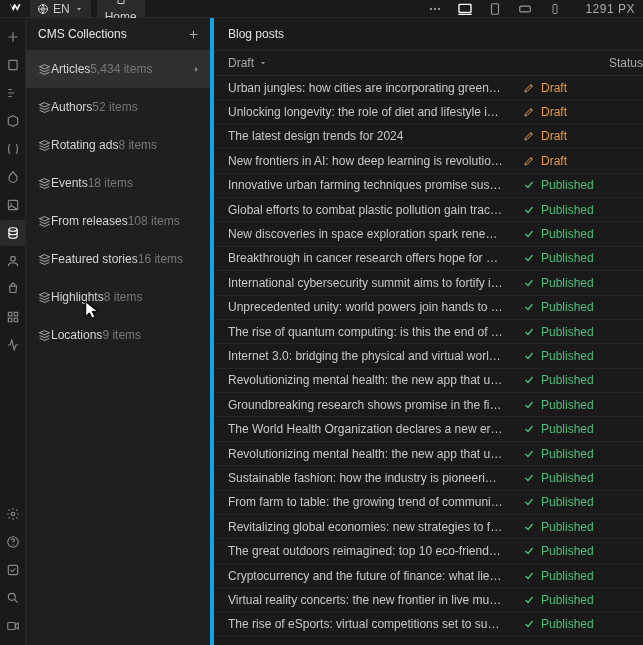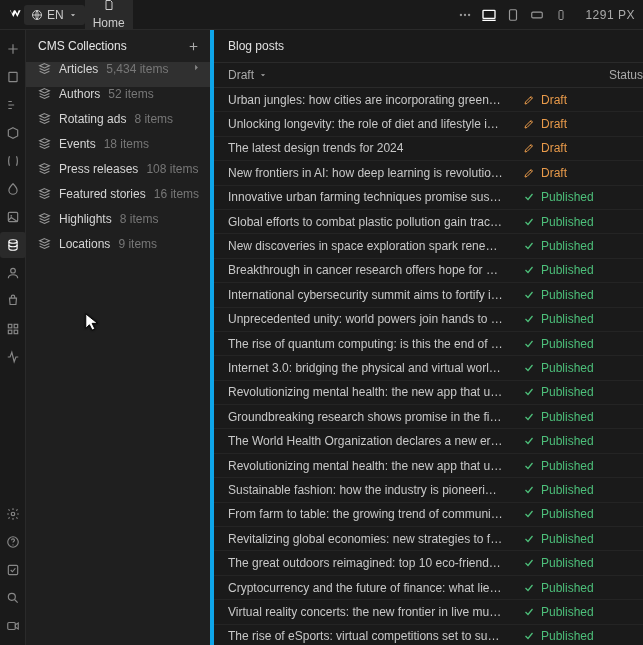--- a/index.html
+++ b/index.html
@@ -7,27 +7,27 @@
     width: 643px; height: 645px;
     background: #1a1a1a;
     color: #bbbbbb;
     font-family: -apple-system, BlinkMacSystemFont, "Segoe UI", Arial, sans-serif;
     font-size: 12px;
     overflow: hidden;
     display: flex;
     flex-direction: column;
   }
   .topbar {
-    height: 30px;
+    height: 18px;
     background: #1a1a1a;
     border-bottom: 1px solid #2a2a2a;
     display: flex;
     align-items: center;
     padding: 0 8px;
-    gap: 0;
+    gap: 6px;
   }
   .lang-selector {
     display: flex; align-items: center; gap: 4px;
     background: #2a2a2a; border-radius: 3px;
     padding: 3px 7px;
     color: #ccc;
   }
   .breadcrumb {
     display: flex; align-items: center; gap: 5px;
     background: #2a2a2a; border-radius: 3px;
@@ -72,24 +72,24 @@
     height:32px;
     display:flex;align-items:center;justify-content:space-between;
     padding:0 10px 0 12px;
     color:#e5e5e5;
     font-weight:500;
   }
   .collection-list {
     display:flex;flex-direction:column;
   }
   .collection-item {
-    height:25px;
-    display:flex;
+    height:38px;
+    display:flex;align-items:center;
     padding:0 8px 0 12px;
-    gap:8px;
+    gap:0;
     color:#ccc;
     position:relative;
   }
   .collection-item.active { background:#303030; }
   .collection-item .stack-icon { color:#999; flex-shrink:0; }
   .collection-item .col-name { color:#d5d5d5; }
   .collection-item .col-count { color:#777; }
   .collection-item .chev { margin-left:auto; color:#888; }
   .content {
     flex:1;
@@ -348,21 +348,21 @@
           </span>
           <span class="col-name">Events</span> 
           <span class="col-count">18 items</span>
         </div>
         <div class="collection-item">
           <span class="stack-icon">
             <svg width="13" height="13" viewBox="0 0 24 24">
               <path fill="none" stroke="currentColor" stroke-width="2" d="M12 3l9 4-9 4-9-4zM3 12l9 4 9-4M3 17l9 4 9-4"></path>
             </svg>
           </span>
-          <span class="col-name">Press releases</span> 
+          <span class="col-name">From releases</span> 
           <span class="col-count">108 items</span>
         </div>
         <div class="collection-item">
           <span class="stack-icon">
             <svg width="13" height="13" viewBox="0 0 24 24">
               <path fill="none" stroke="currentColor" stroke-width="2" d="M12 3l9 4-9 4-9-4zM3 12l9 4 9-4M3 17l9 4 9-4"></path>
             </svg>
           </span>
           <span class="col-name">Featured stories</span> 
           <span class="col-count">16 items</span>

